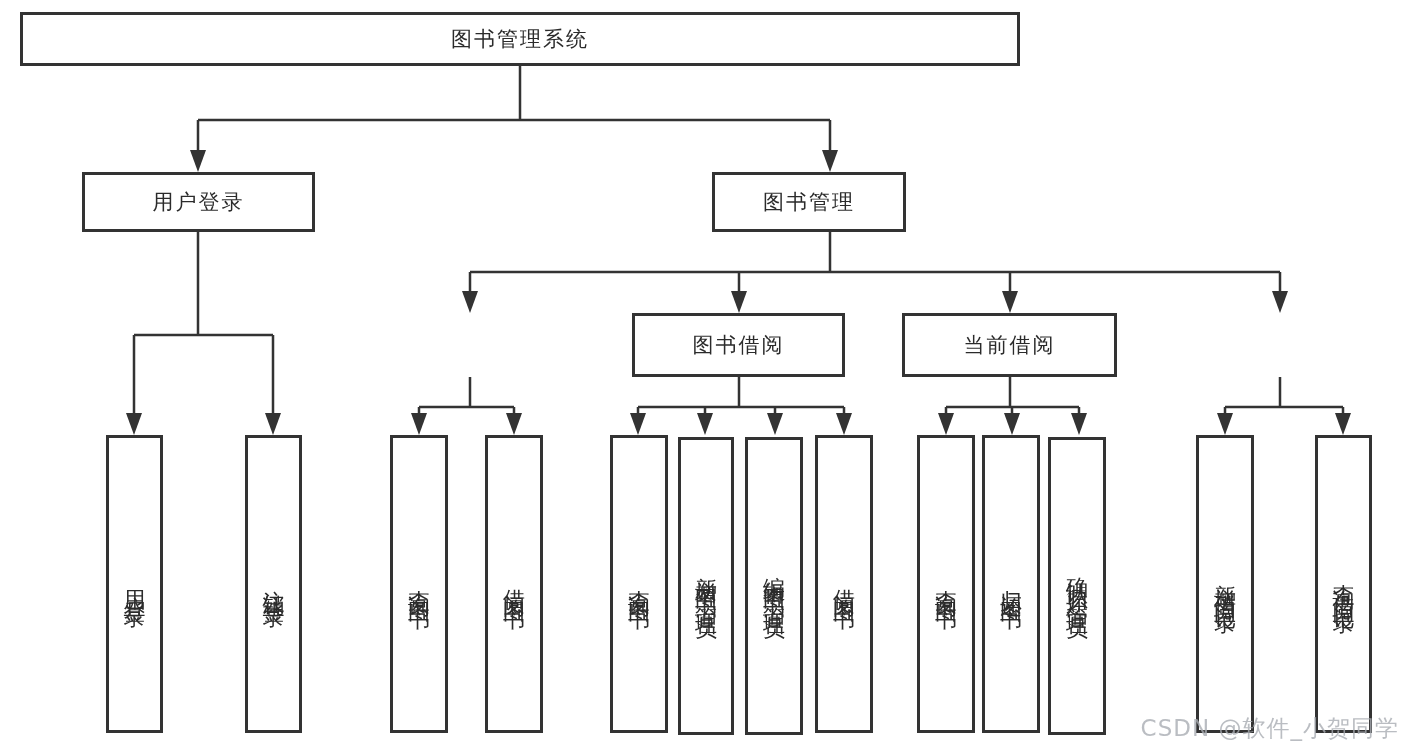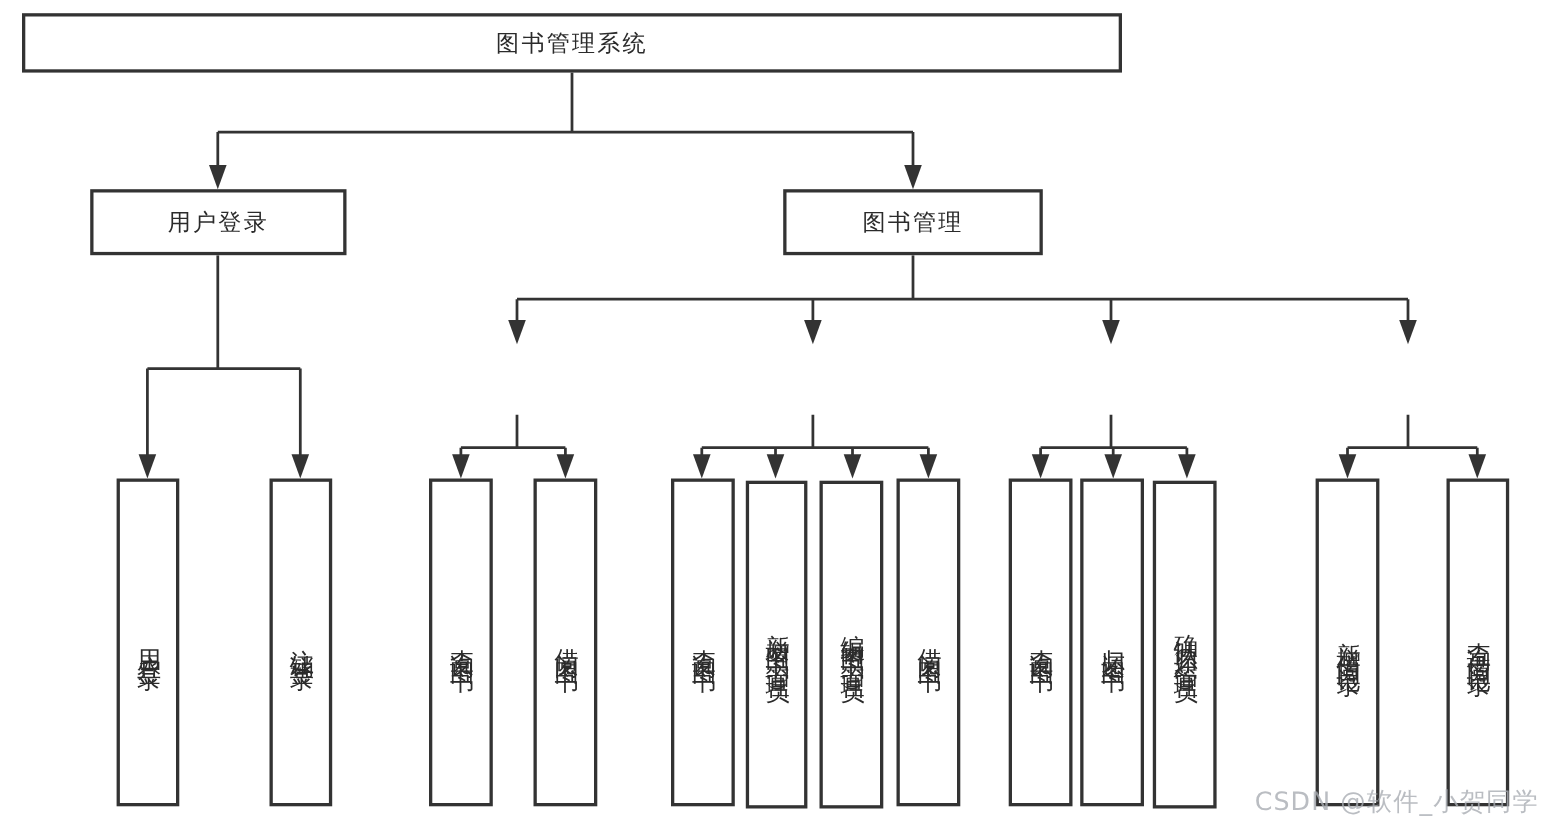--- a/index.html
+++ b/index.html
@@ -83,22 +83,24 @@
       <polygon points="1004,413 1020,413 1012,435"></polygon>
       <polygon points="1071,413 1087,413 1079,435"></polygon>
       <polygon points="1217,413 1233,413 1225,435"></polygon>
       <polygon points="1335,413 1351,413 1343,435"></polygon>
     </g>
   </svg>
 
   <div class="node hbox" style="left:20px;top:12px;width:1000px;height:54px;">图书管理系统</div>
 
   <div class="node hbox" style="left:82px;top:172px;width:233px;height:60px;">用户登录</div>
-  <div class="node hbox" style="left:712px;top:172px;width:236px;height:60px;">图书管理</div>
+  <div class="node hbox" style="left:712px;top:172px;width:194px;height:60px;">图书管理</div>
 
+  <div class="node hbox" style="left:632px;top:313px;width:213px;height:64px;">图书借阅</div>
+  <div class="node hbox" style="left:902px;top:313px;width:215px;height:64px;">当前借阅</div>
 
   <div class="node leaf" style="left:106px;top:435px;width:57px;height:298px;">
     <span class="vtext">用户登录</span>
   </div>
   <div class="node leaf" style="left:245px;top:435px;width:57px;height:298px;">
     <span class="vtext">注销登录</span>
   </div>
 
   <div class="node leaf" style="left:390px;top:435px;width:58px;height:298px;">
     <span class="vtext">查询图书</span>

